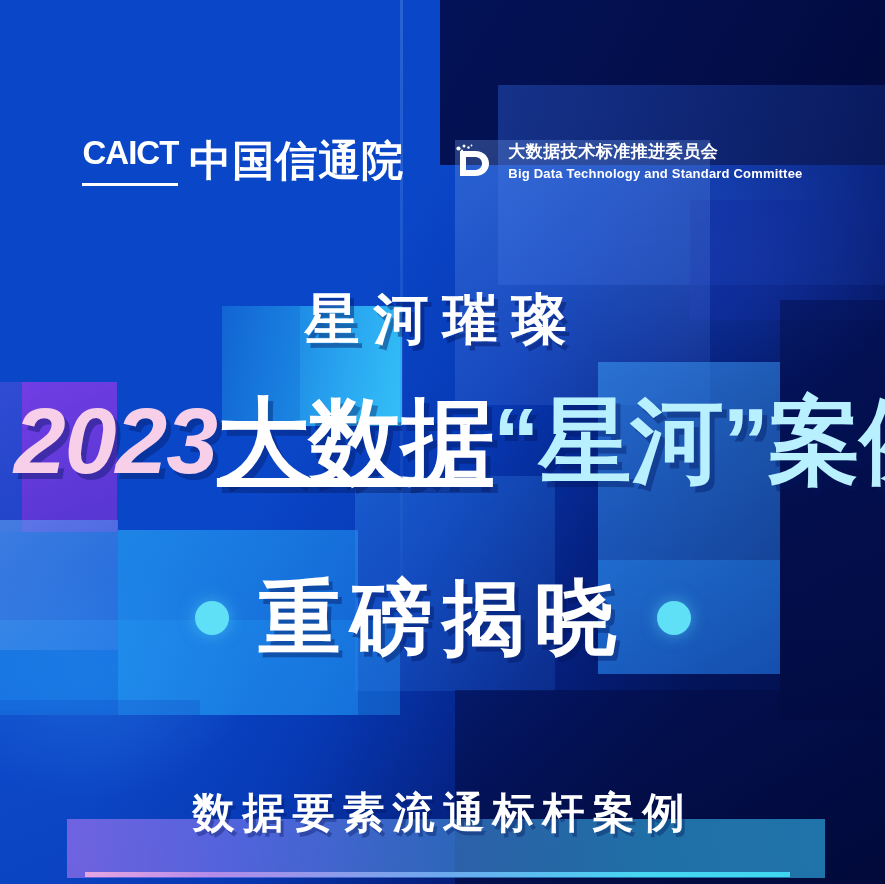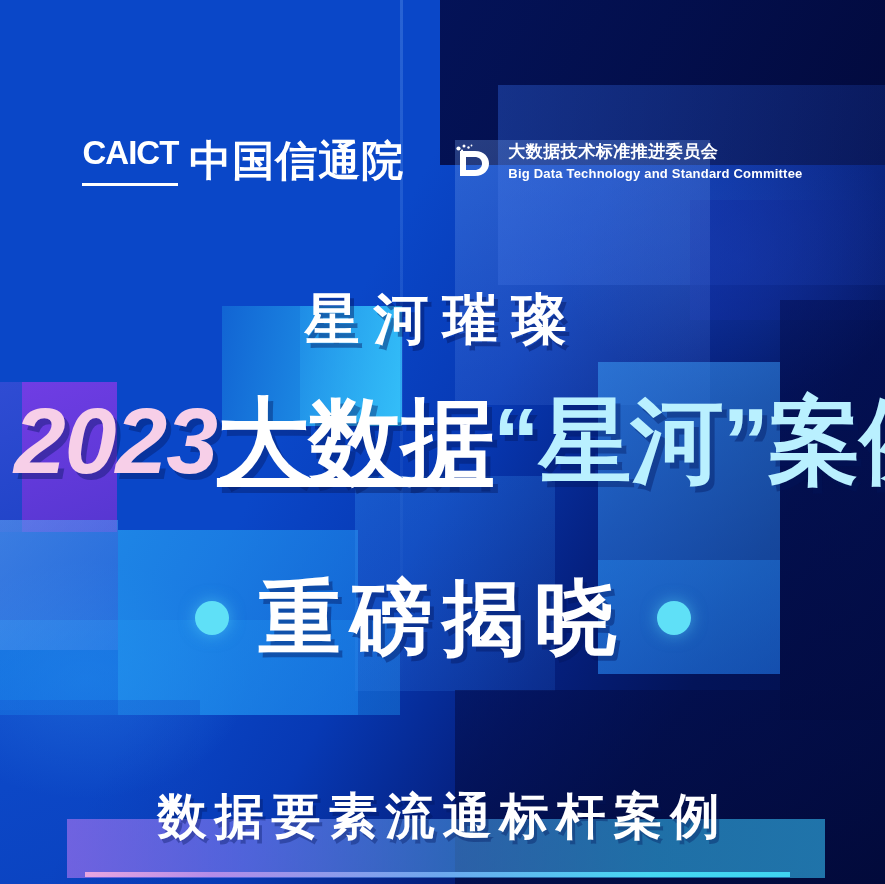--- a/index.html
+++ b/index.html
@@ -179,21 +179,21 @@
        rgba(42,150,205,.72) 78%,
        rgba(40,145,200,.78) 100%);
   }
   .band-line {
     position:absolute; left:85px; top:872px; width:705px; height:5px;
     background:linear-gradient(90deg, #e8a6e0 0%, #b48ce8 18%, #6ea8ee 50%, #46d8f2 80%, #3fd4f0 100%);
   }
   .band-text {
     position:absolute; left:0; top:792px; width:885px;
     text-align:center; color:#ffffff;
-    font-size:49px; font-weight:bold; letter-spacing:8px;
+    font-size:42px; font-weight:bold; letter-spacing:8px;
     line-height:1; white-space:nowrap;
     text-shadow:3px 4px 0 rgba(3,20,90,.35);
   }
 </style>
 </head>
 <body>
 
 <div class="poster">
 
   <div class="bg-layer">

